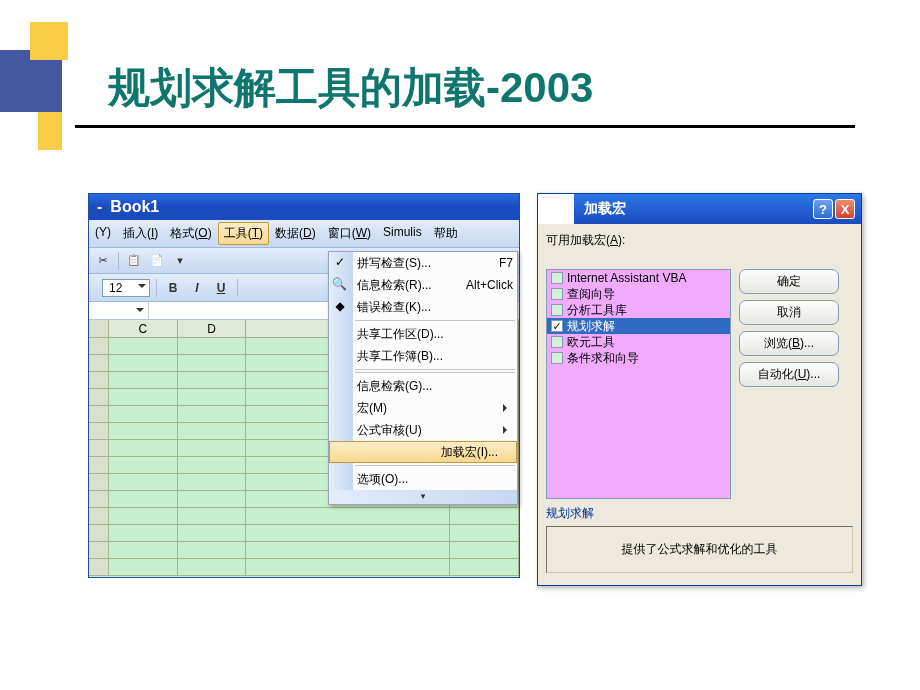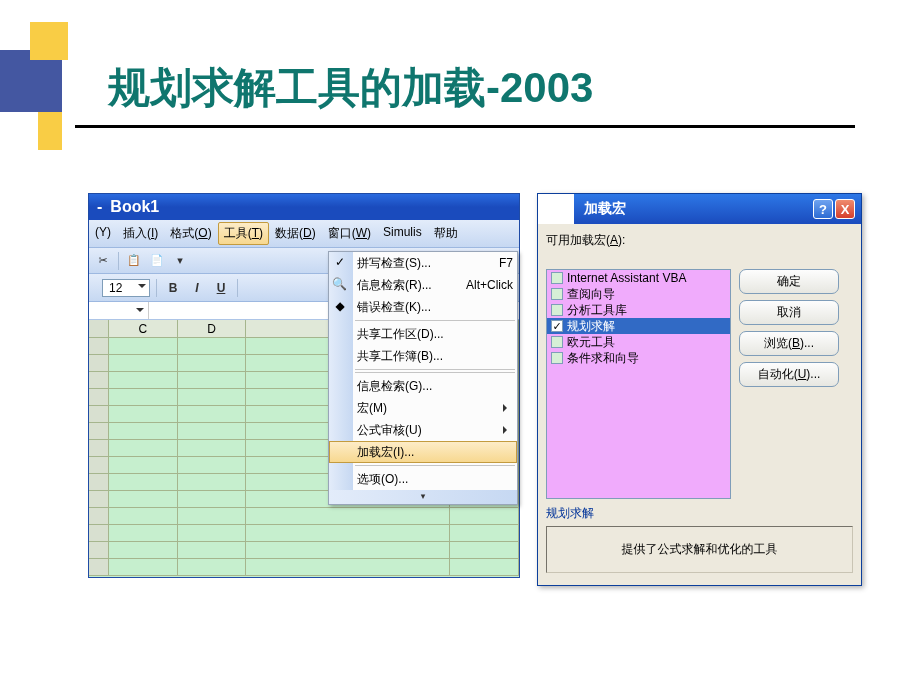--- a/index.html
+++ b/index.html
@@ -37,21 +37,21 @@
     .colhead-row { display: flex; background: #e0e8d8; border-bottom: 1px solid #a5b58d; height: 18px; }
     .corner { width: 20px; background: #d8e0d0; border-right: 1px solid #a5b58d; }
     .colhead { flex: 1; text-align: center; border-right: 1px solid #a5b58d; font-size: 12px; line-height: 18px; min-width: 60px; }
     .gridrow { display: flex; height: 17px; border-bottom: 1px solid #a5b58d; }
     .rowhead { width: 20px; background: #d8e0d0; border-right: 1px solid #a5b58d; text-align: center; font-size: 11px; }
     .cell { flex: 1; border-right: 1px solid #a5b58d; min-width: 60px; }
 
     .dropdown-menu { position: absolute; top: 251px; left: 328px; width: 190px; background: #fcfcfc; border: 1px solid #98a5b8; box-shadow: 2px 2px 4px rgba(0,0,0,0.3); font-size: 12px; z-index: 100; }
     .dm-iconcol { position: absolute; left: 0; top: 0; bottom: 0; width: 24px; background: linear-gradient(to right, #e3ecfa, #c6d8f2); }
     .dm-item { padding: 3px 4px 3px 28px; display: flex; justify-content: space-between; align-items: center; position: relative; cursor: pointer; line-height: 16px; }
-    .dm-item.highlight { background: linear-gradient(#fdecc7, #f7d890); border: 1px solid #c39b3f; padding: 2px 2px 2px 27px; }
+    .dm-item.highlight { background: linear-gradient(#fdecc7, #f7d890); border: 1px solid #c39b3f; padding: 2px 18px 2px 27px; justify-content: flex-end; }
     .dm-item .sub-arrow { border: 4px solid transparent; border-left-color: #333; margin-right: 2px; }
     .dm-sep { height: 1px; background: #c5c5c5; margin: 2px 2px 2px 26px; position: relative; z-index: 1; }
     .dm-icon { position: absolute; left: 3px; top: 2px; width: 16px; height: 16px; z-index: 2; font-size: 12px; line-height: 16px; text-align: center; }
     .dm-bottom { height: 14px; background: linear-gradient(to right, #e3ecfa, #c6d8f2); text-align: center; font-size: 10px; position: relative; z-index: 1; }
     .dm-bottom::after { content: "▾"; font-size: 9px; color: #333; }
 
     .dialog { position: absolute; top: 193px; left: 537px; width: 325px; border: 1px solid #0c3f9c; font-size: 12px; box-shadow: 2px 2px 5px rgba(0,0,0,0.3); }
     .dlg-titlebar { background: linear-gradient(to bottom, #2d77e6, #1a4bbd); color: #fff; padding: 5px 6px 5px 10px; font-weight: bold; font-size: 14px; display: flex; align-items: center; justify-content: space-between; margin-left: 36px; }
     .dlg-titlebuttons { display: flex; gap: 2px; }
     .dlg-btn-help, .dlg-btn-close { width: 20px; height: 20px; border: 1px solid #fff; border-radius: 3px; display: flex; align-items: center; justify-content: center; font-size: 13px; font-weight: bold; color: #fff; }

